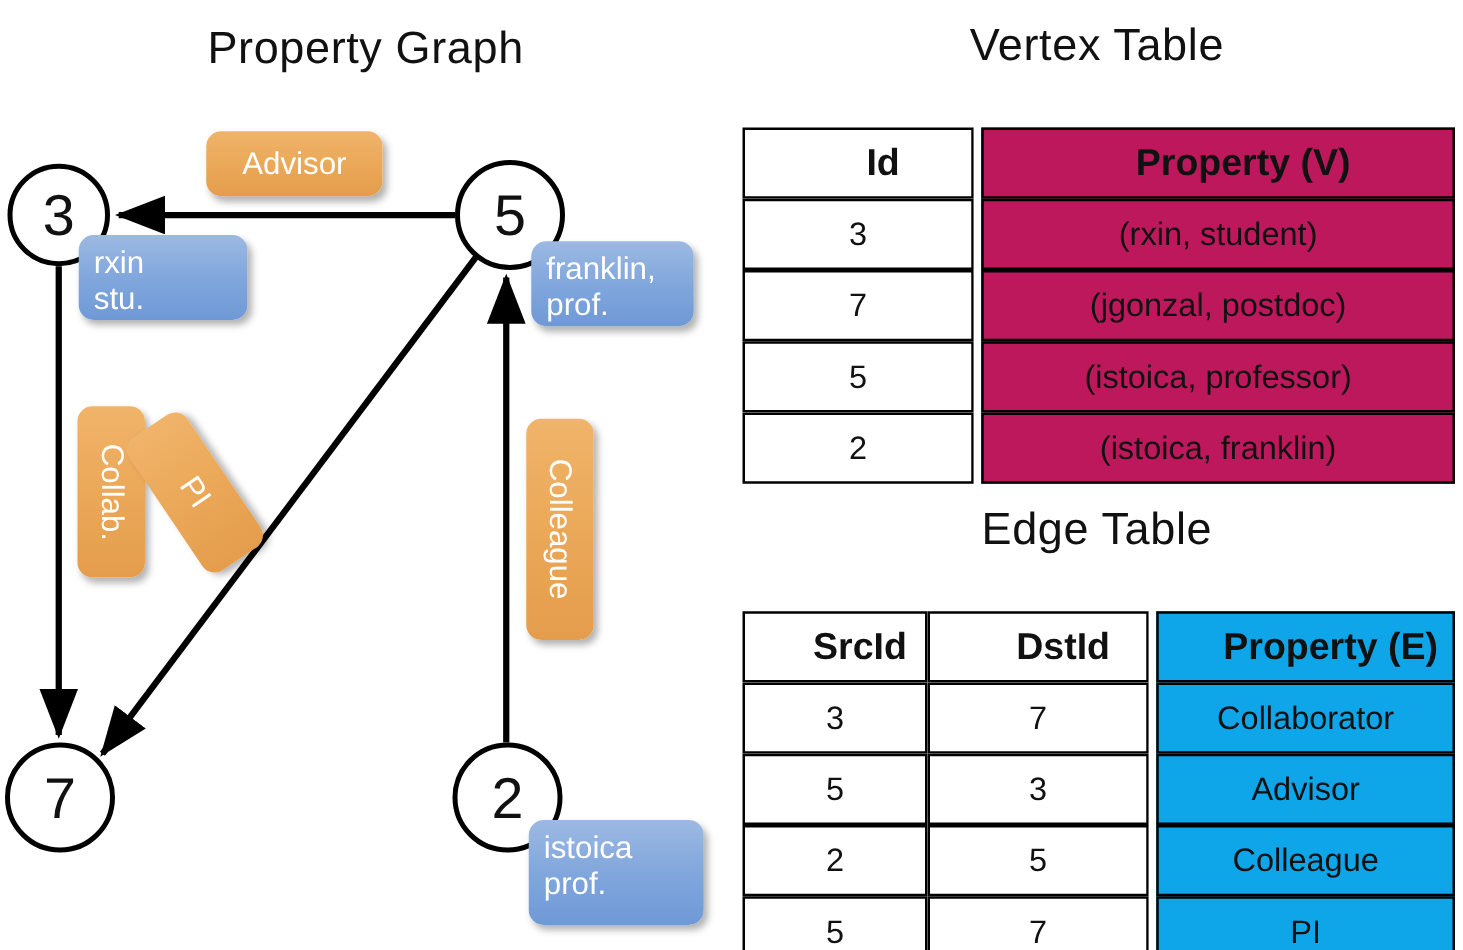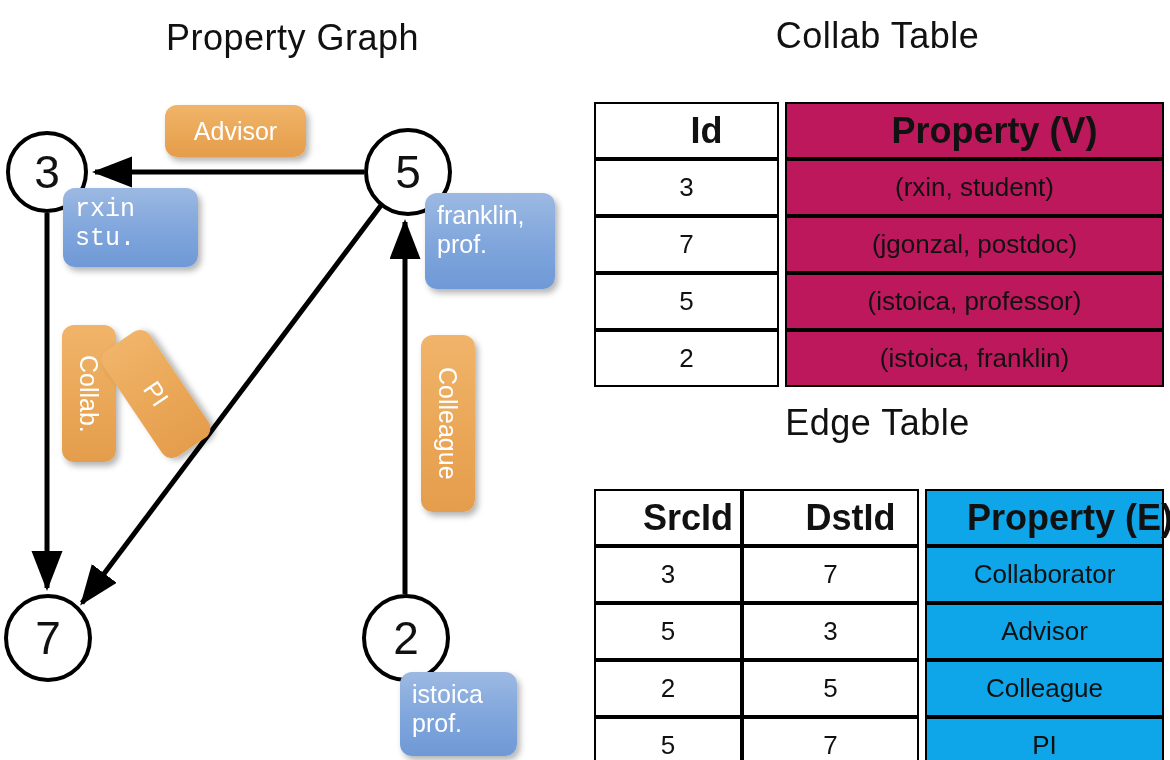--- a/index.html
+++ b/index.html
@@ -97,21 +97,21 @@
     font-weight: normal;
     font-size: 26px;
     padding: 0;
     height: 53px;
     line-height: 53px;
     white-space: nowrap;
     color: #111111;
   }
   .tbl th {
     font-weight: bold;
-    font-size: 36px;
+    font-size: 30px;
     padding-left: 40px;
   }
   .cell-blue   { background: #be185d; }
   .cell-orange { background: #0ea5e9; }
   .cell-white  { background: #ffffff; }
   .gap-col { border: none !important; width: 6px; background: #ffffff; }
 </style>
 </head>
 <body>
 
@@ -141,32 +141,32 @@
   <div class="node-circle" style="left:364px; top:128px; width:88px; height:88px;">
     <span>5</span>
   </div>
   <div class="node-circle" style="left:4px; top:594px; width:88px; height:88px;">
     <span>7</span>
   </div>
   <div class="node-circle" style="left:362px; top:594px; width:88px; height:88px;">
     <span>2</span>
   </div>
 
-  <div class="prop-box blue" style="left:63px; top:188px; width:135px; height:79px;font-family:Liberation Mono, monospace;">
+  <div class="prop-box blue" style="left:63px; top:188px; width:135px; height:68px;">
     <div>rxin</div>
     <div>stu.</div>
   </div>
 
-  <div class="prop-box blue" style="left:425px; top:193px; width:130px; height:96px;">
+  <div class="prop-box blue" style="left:425px; top:193px; width:130px; height:68px;">
     <div>franklin,</div>
     <div>prof.</div>
   </div>
 
 
-  <div class="prop-box blue" style="left:400px; top:656px; width:117px; height:84px;margin-top:16px;">
+  <div class="prop-box blue" style="left:423px; top:656px; width:140px; height:84px;">
     <div>istoica</div>
     <div>prof.</div>
   </div>
 
   <div class="prop-box orange center" style="left:165px; top:105px; width:141px; height:52px;">
     <span>Advisor</span>
   </div>
 
   <div class="prop-box orange center" style="left:62px; top:325px; width:54px; height:137px;">
     <span class="rot90">Collab.</span>
@@ -174,21 +174,21 @@
 
   <div class="prop-box orange center" style="left:128px; top:330px; width:56px; height:128px; transform: rotate(-34deg);">
     <span class="rot90">PI</span>
   </div>
 
   <div class="prop-box orange center" style="left:421px; top:335px; width:54px; height:177px;">
     <span class="rot90">Colleague</span>
   </div>
 </div>
 
-<div class="panel-title" style="left:585px; top:18px; width:585px;">Collab Table</div>
+<div class="panel-title" style="left:585px; top:18px; width:585px;">Vertex Table</div>
 
 <table class="tbl" id="vertex-table" style="left:594px; top:102px; width:570px;">
   <colgroup>
     <col style="width:185px">
     <col style="width:6px">
     <col style="width:379px">
   </colgroup>
   <thead>
     <tr>
       <th class="cell-white">Id</th>

